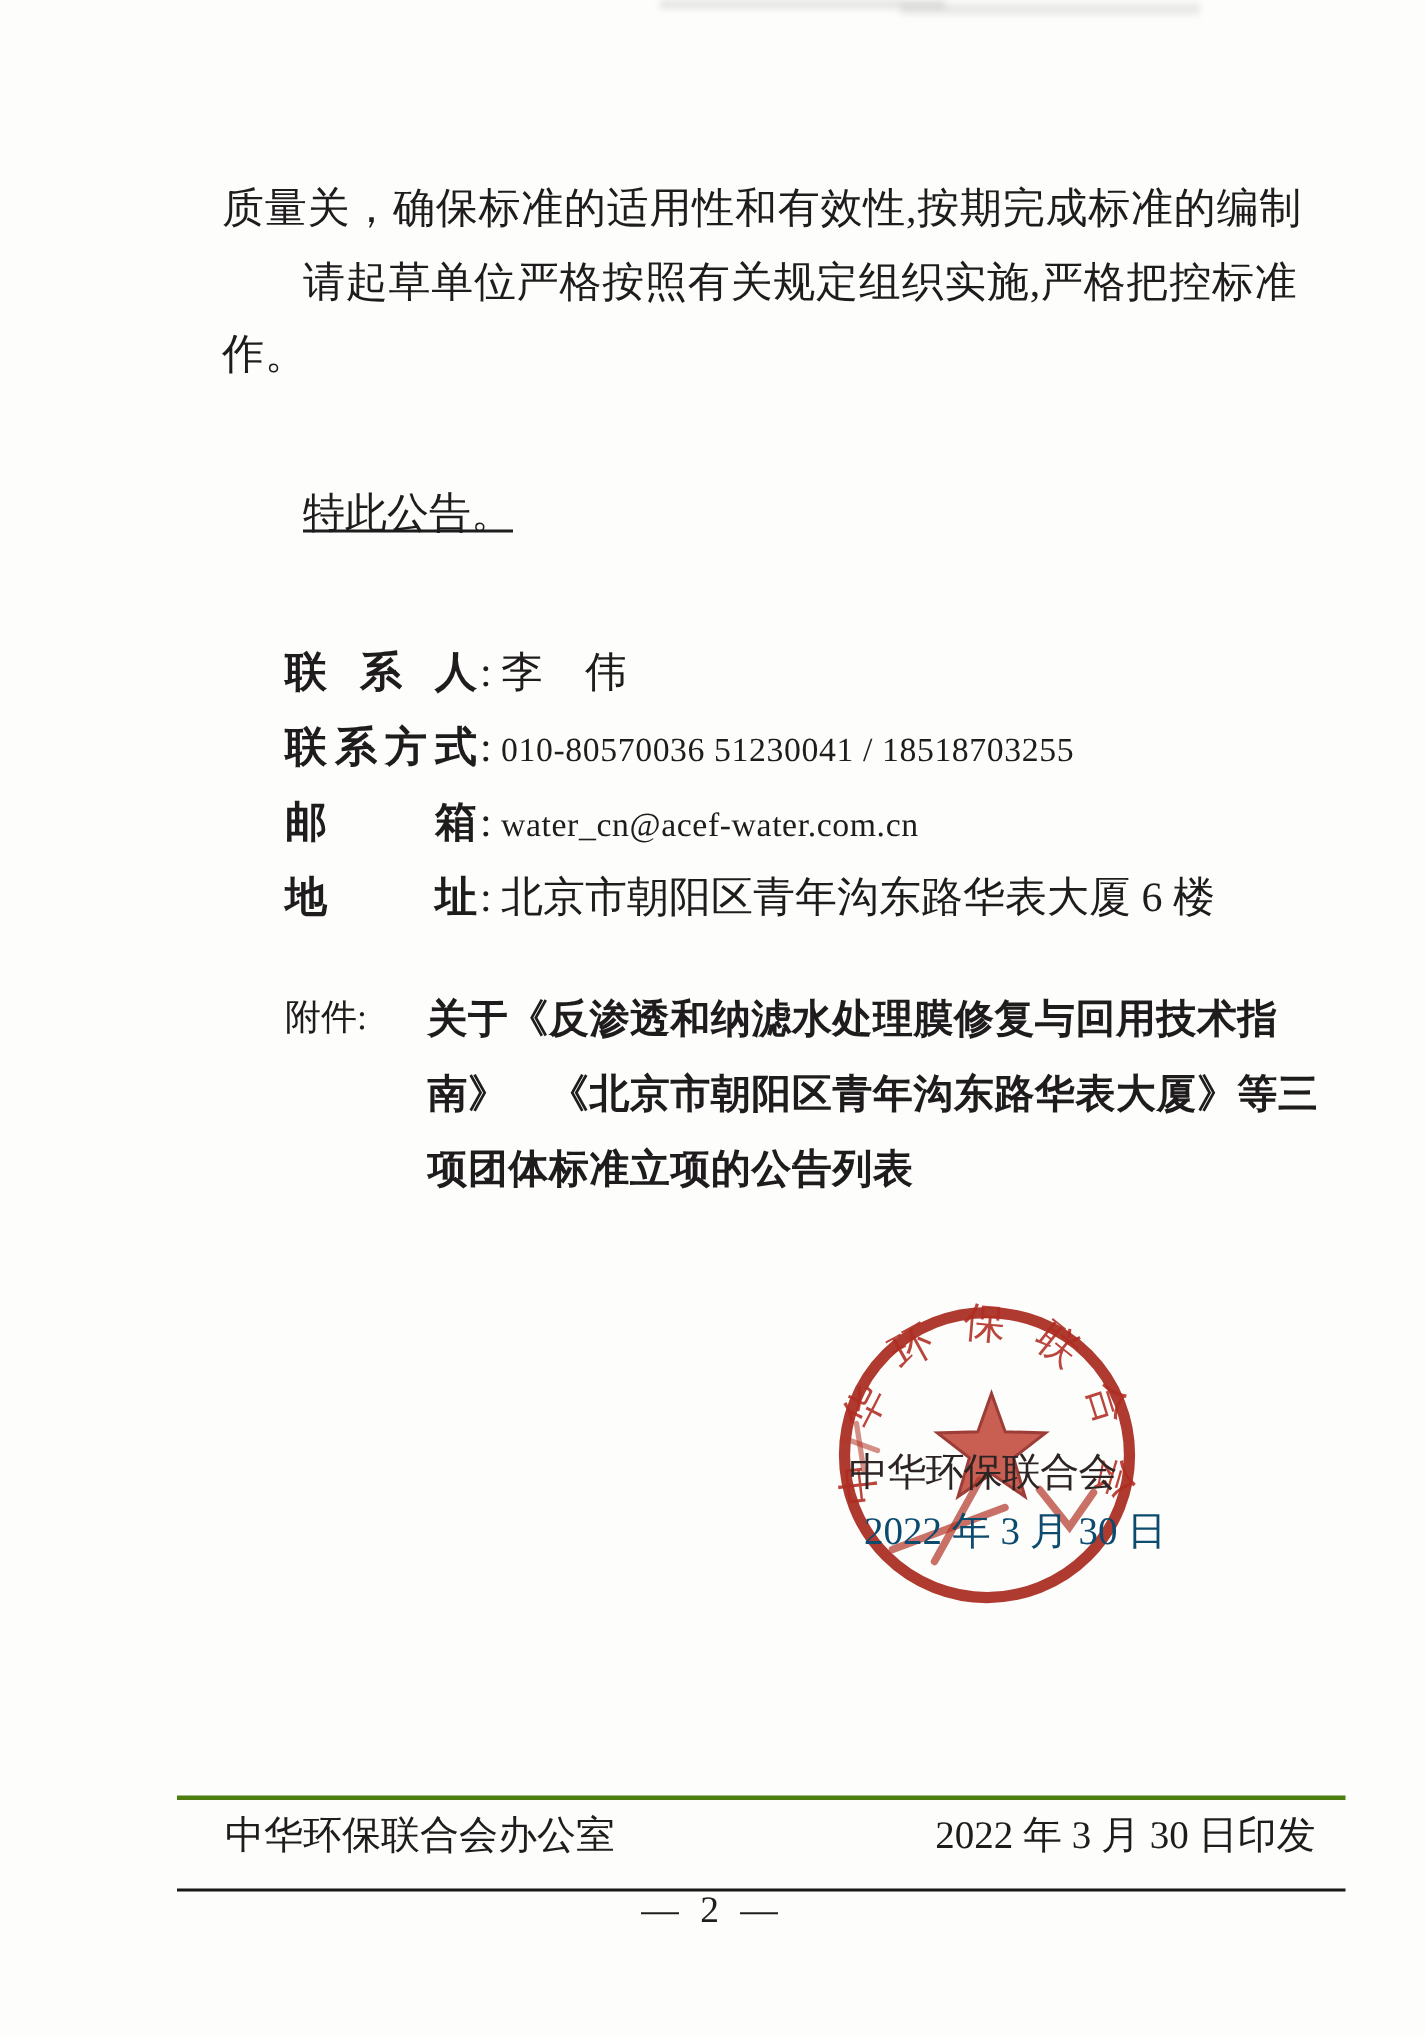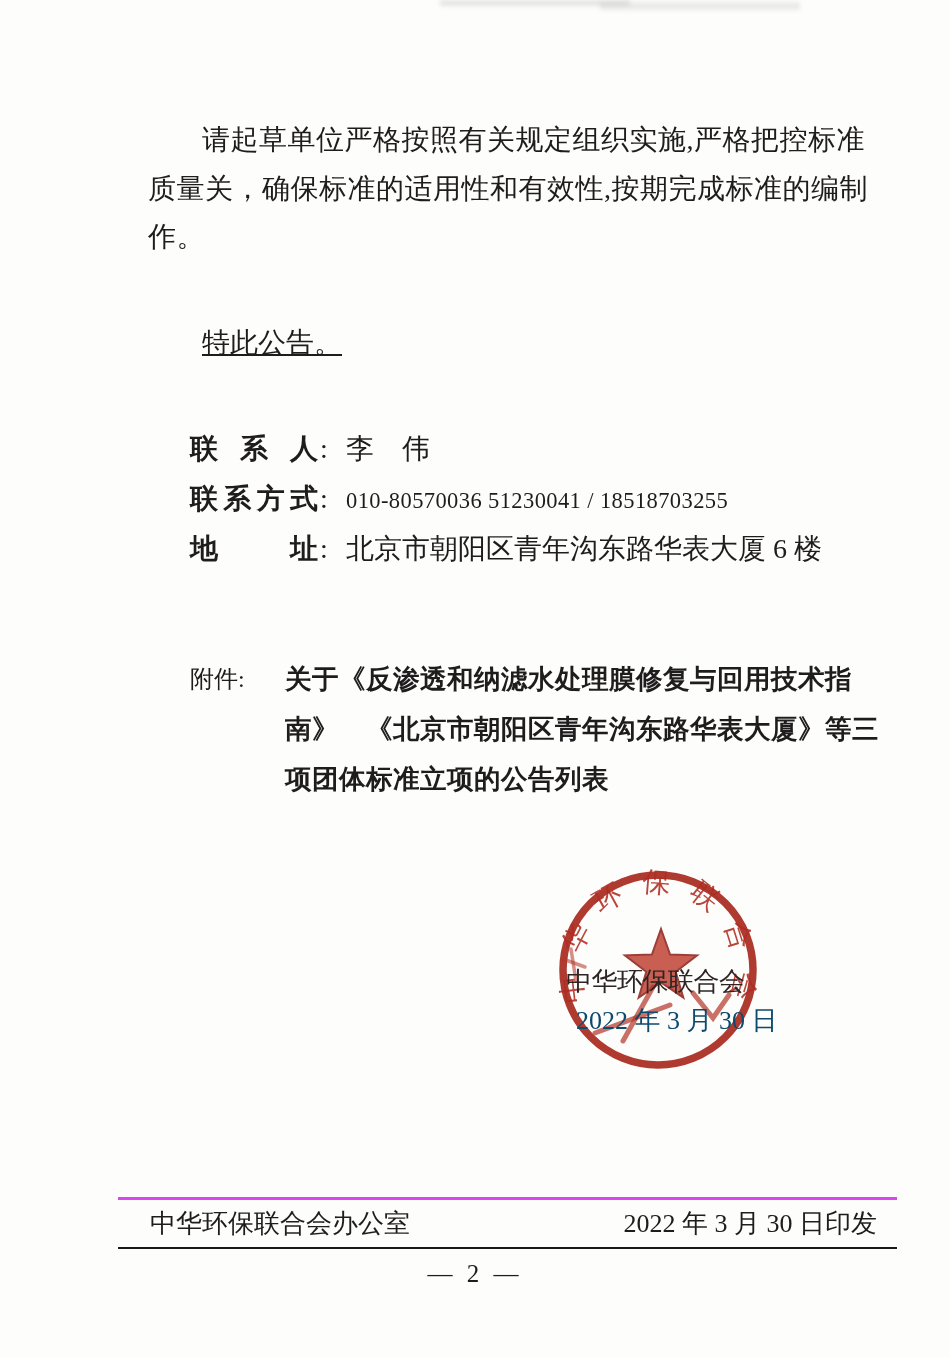--- a/index.html
+++ b/index.html
@@ -22,21 +22,21 @@
   .pline{height:48.5px;line-height:48.5px;font-size:28px;letter-spacing:.5px;white-space:nowrap;}
   .pline.indent{padding-left:54px;}
 
   .notice{position:absolute;left:202px;top:326px;font-size:28px;line-height:34px;white-space:nowrap;text-decoration:underline;}
 
   
   .contacts{position:absolute;left:190px;top:424px;width:700px;}
   .crow{height:50px;line-height:50px;font-size:28px;white-space:nowrap;}
   .clabel{display:inline-block;width:128px;text-align:justify;text-align-last:justify;vertical-align:baseline;font-weight:bold;}
   .colon{display:inline-block;width:14px;margin-left:2px;}
-  .cvalue{margin-left:12px;text-align:center;}
+  .cvalue{margin-left:0;text-align:center;}
   .cvalue.mono{font-family:Liberation Serif, serif;font-size:22.5px;letter-spacing:.4px;}
 
   
   .attach-label{position:absolute;left:190px;top:654px;font-size:24px;line-height:50px;white-space:nowrap;}
   .attach-lines{position:absolute;left:285px;top:654px;width:560px;}
   .aline{height:50px;line-height:50px;font-size:26.5px;letter-spacing:.5px;white-space:nowrap;font-weight:bold;}
 
   
   .seal{position:absolute;left:545px;top:855px;width:230px;height:230px;}
   .seal-ring{stroke-width:7.5px;fill:none;opacity:.92;}
@@ -45,49 +45,52 @@
   .seal-mark{stroke:#b23527;stroke-width:5px;fill:none;opacity:.7;stroke-linecap:round;}
   .seal-mark.thin{stroke-width:3.5px;opacity:.55;}
 
   
   .sig-org{position:absolute;left:566px;top:964px;font-size:26px;letter-spacing:-0.5px;color:#2d2424;white-space:nowrap;}
   .sig-date{position:absolute;left:576px;top:1003px;font-size:26px;color:#0c4a6e;white-space:nowrap;}
 
   
   .footer-bar{
     position:absolute;left:118px;top:1197px;width:727px;height:47px;
-    border-top:3px solid #d946ef;border-bottom:2px solid #191717;
+    border-top:3px solid #4d7c0f;border-bottom:2px solid #191717;
     display:flex;justify-content:space-between;align-items:center;
-    padding:0 20px 0 32px;box-sizing:content-box;
+    padding:0 20px 12px 32px;box-sizing:content-box;
     font-size:26px;white-space:nowrap;
   }
   .pagenum{position:absolute;left:0;top:1260px;width:950px;text-align:center;font-size:25px;letter-spacing:4px;}
 </style>
 </head>
 <body>
 
 <div class="page">
 
   <div class="smudge s1"></div>
   <div class="smudge s2"></div>
 
   <div class="para">
+    <div class="pline">质量关，确保标准的适用性和有效性,按期完成标准的编制</div>
     <div class="pline indent">请起草单位严格按照有关规定组织实施,严格把控标准</div>
-    <div class="pline">质量关，确保标准的适用性和有效性,按期完成标准的编制</div>
     <div class="pline">作。</div>
   </div>
 
   <div class="notice">特此公告。</div>
 
   <div class="contacts">
     <div class="crow">
       <span class="clabel">联系人</span><span class="colon">:</span><span class="cvalue">李　伟</span>
     </div>
     <div class="crow">
       <span class="clabel">联系方式</span><span class="colon">:</span><span class="cvalue mono">010-80570036  51230041 / 18518703255</span>
+    </div>
+    <div class="crow">
+      <span class="clabel">邮箱</span><span class="colon">:</span><span class="cvalue mono">water_cn@acef-water.com.cn</span>
     </div>
     <div class="crow">
       <span class="clabel">地址</span><span class="colon">:</span><span class="cvalue">北京市朝阳区青年沟东路华表大厦 6 楼</span>
     </div>
   </div>
 
   <div class="attach-label">附件:</div>
   <div class="attach-lines">
     <div class="aline">关于《反渗透和纳滤水处理膜修复与回用技术指</div>
     <div class="aline">南》　《北京市朝阳区青年沟东路华表大厦》等三</div>

